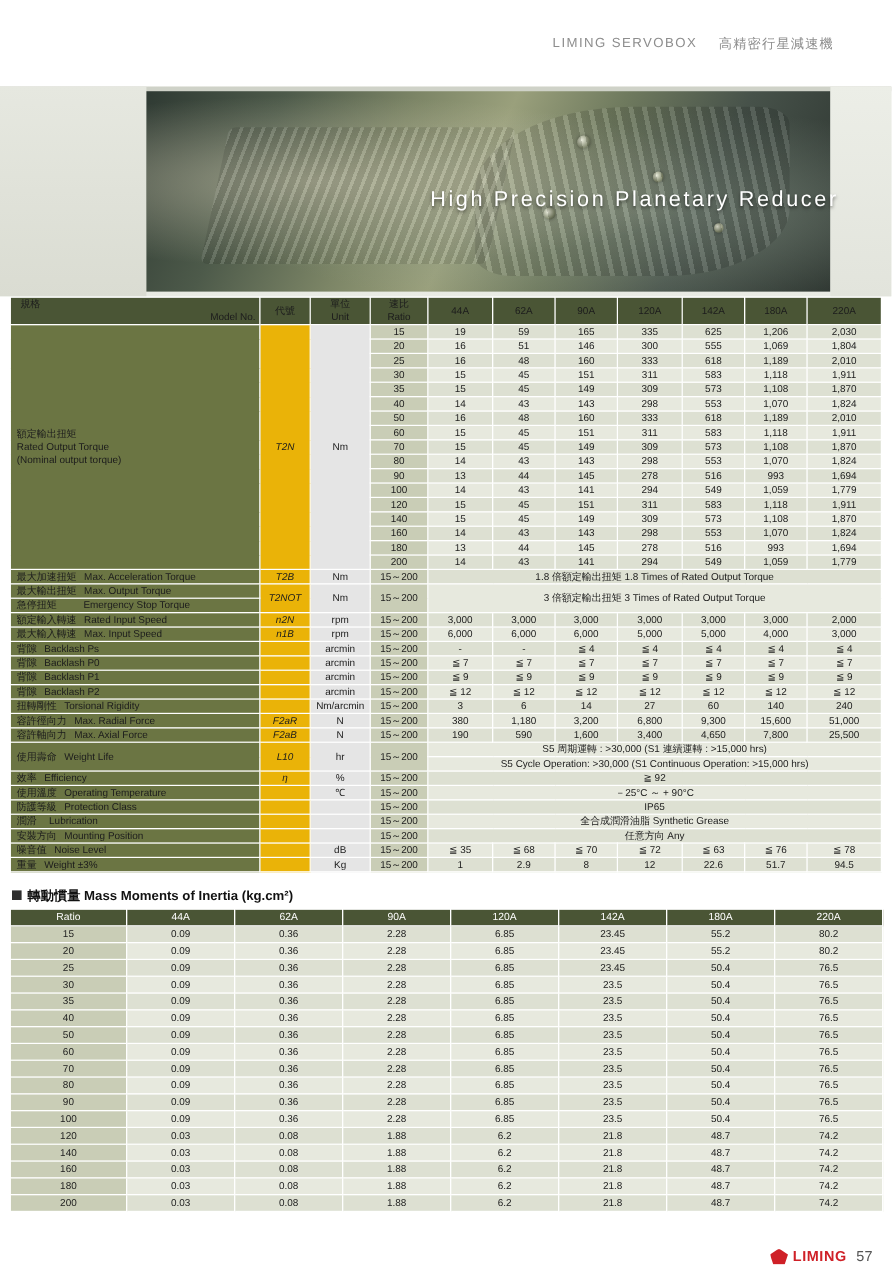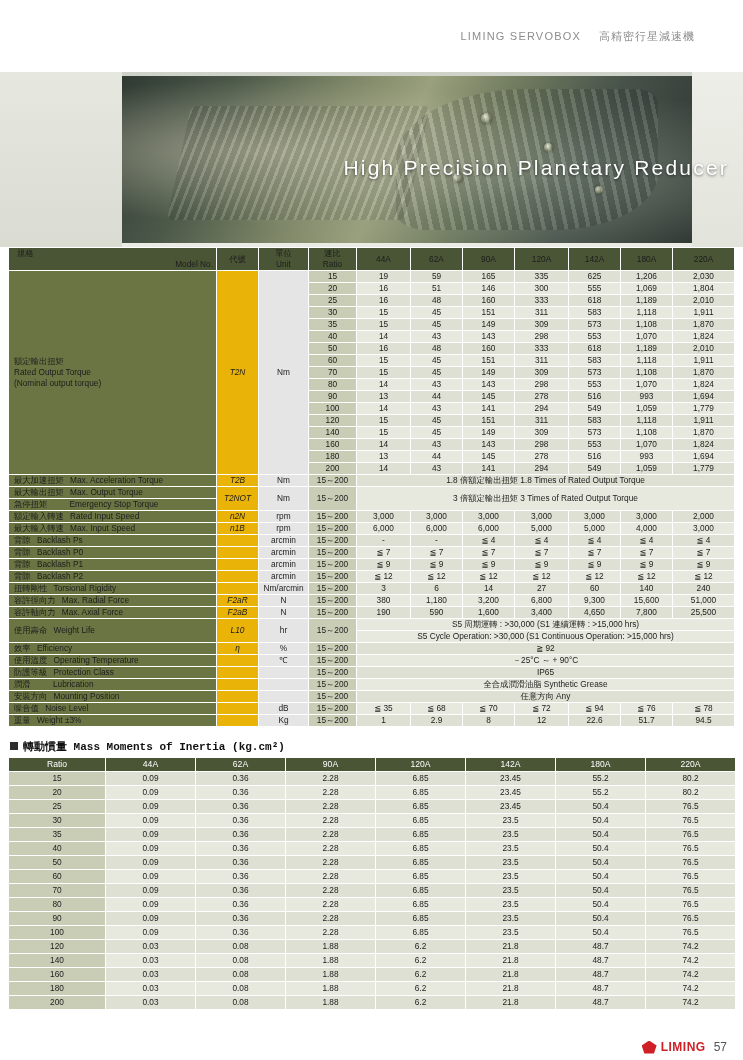--- a/index.html
+++ b/index.html
@@ -63,22 +63,22 @@
     background: repeating-linear-gradient(78deg, rgba(255,255,255,0.09) 0 4px, rgba(0,0,0,0.12) 4px 11px);
     border-radius: 50% 10% 40% 12%;
   }
   .hero-dot {
     position:absolute; border-radius:50%;
     background: radial-gradient(circle at 35% 35%, #e8ead9, #7d8468 60%, #3c4438);
     box-shadow: 0 0 3px rgba(0,0,0,.4);
   }
   .hero-title {
     position: absolute;
-    right: 14px; top: 84px;
-    font-size: 21px;
+    right: 44px; top: 84px;
+    font-size: 18px;
     letter-spacing: 2.2px;
     color: #ffffff;
     text-shadow: 0 1px 3px rgba(0,0,0,.55);
     z-index: 5;
     font-family: "Liberation Sans", sans-serif;
     font-weight: 400;
   }
   .hero-left-fill {
     position:absolute; left:0; top:0; width:122px; height:175px;
     background: linear-gradient(180deg,#e6e8e0,#dadcd2);
@@ -114,21 +114,20 @@
   .wide { background:#dde0d2; }
   .wide2{ background:#e7e9de; }
   .it { font-style: italic; }
 
   
   .section-title {
     margin: 12px 0 3px 10px;
     font-size: 11px;
     font-weight: bold;
     color: #111;
-    font-family: Liberation Mono, monospace;
   }
   .section-title .sq {
     display:inline-block; width:8px; height:8px; background:#2e2e2e; margin-right:5px;
   }
   table.inertia { border-collapse: collapse; width: 727px; margin-left:8px; table-layout: fixed;}
   table.inertia td, table.inertia th {
     border: 1px solid #ffffff;
     font-size: 8.3px;
     height: 12.4px;
     line-height: 11px;
@@ -617,21 +616,21 @@
       </td>
       <td class="sym"></td>
       <td class="unit"></td>
       <td class="ratio">15～200</td>
       <td class="wide" colspan="7">IP65</td>
     </tr>
 
     <tr>
       <td class="lbl" style="text-align:left">
         <span>潤滑</span>
-        <span style="margin-left:20px">Lubrication</span>
+        <span style="margin-left:8px">Lubrication</span>
       </td>
       <td class="sym"></td>
       <td class="unit"></td>
       <td class="ratio">15～200</td>
       <td class="wide2" colspan="7">全合成潤滑油脂  Synthetic Grease</td>
     </tr>
 
     <tr>
       <td class="lbl" style="text-align:left">
         <span>安裝方向</span>
@@ -648,21 +647,21 @@
         <span>噪音值</span>
         <span style="margin-left:4px">Noise Level</span>
       </td>
       <td class="sym"></td>
       <td class="unit">dB</td>
       <td class="ratio">15～200</td>
       <td class="val-b">≦ 35</td>
       <td class="val-b">≦ 68</td>
       <td class="val-b">≦ 70</td>
       <td class="val-b">≦ 72</td>
-      <td class="val-b">≦ 94</td>
+      <td class="val-b">≦ 63</td>
       <td class="val-b">≦ 76</td>
       <td class="val-b">≦ 78</td>
     </tr>
 
     <tr>
       <td class="lbl" style="text-align:left">
         <span>重量</span>
         <span style="margin-left:4px">Weight ±3%</span>
       </td>
       <td class="sym"></td>

